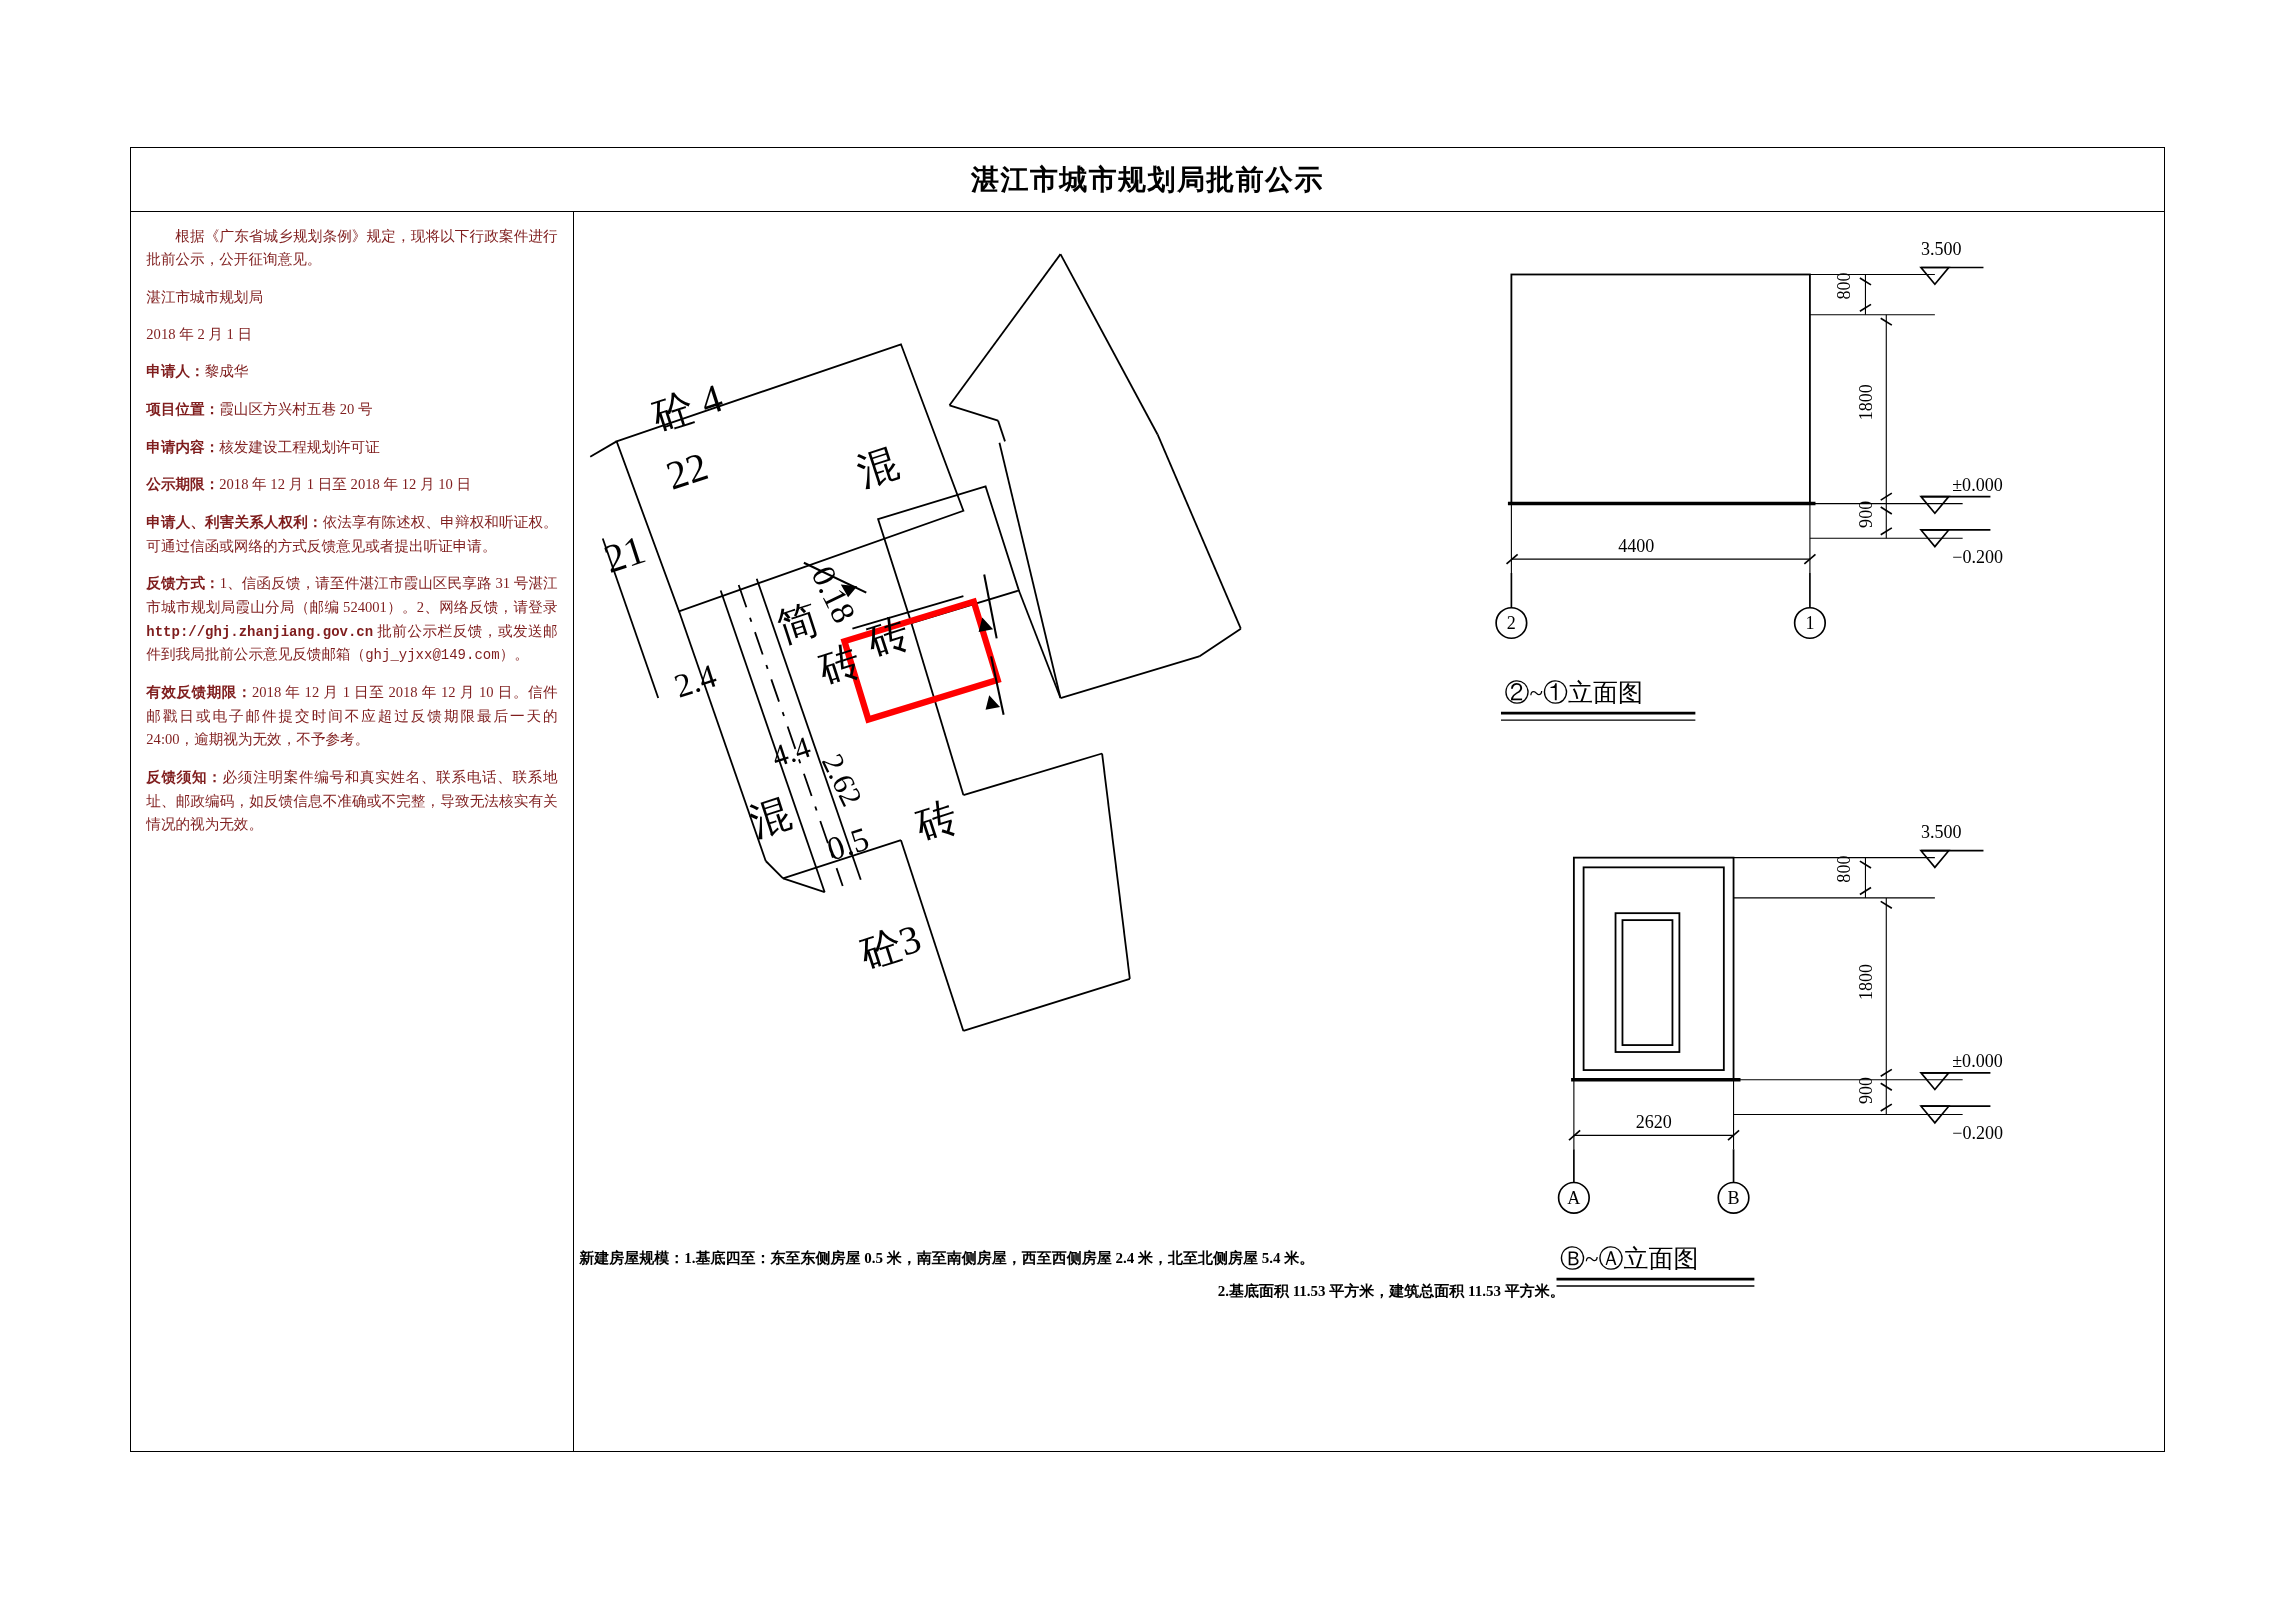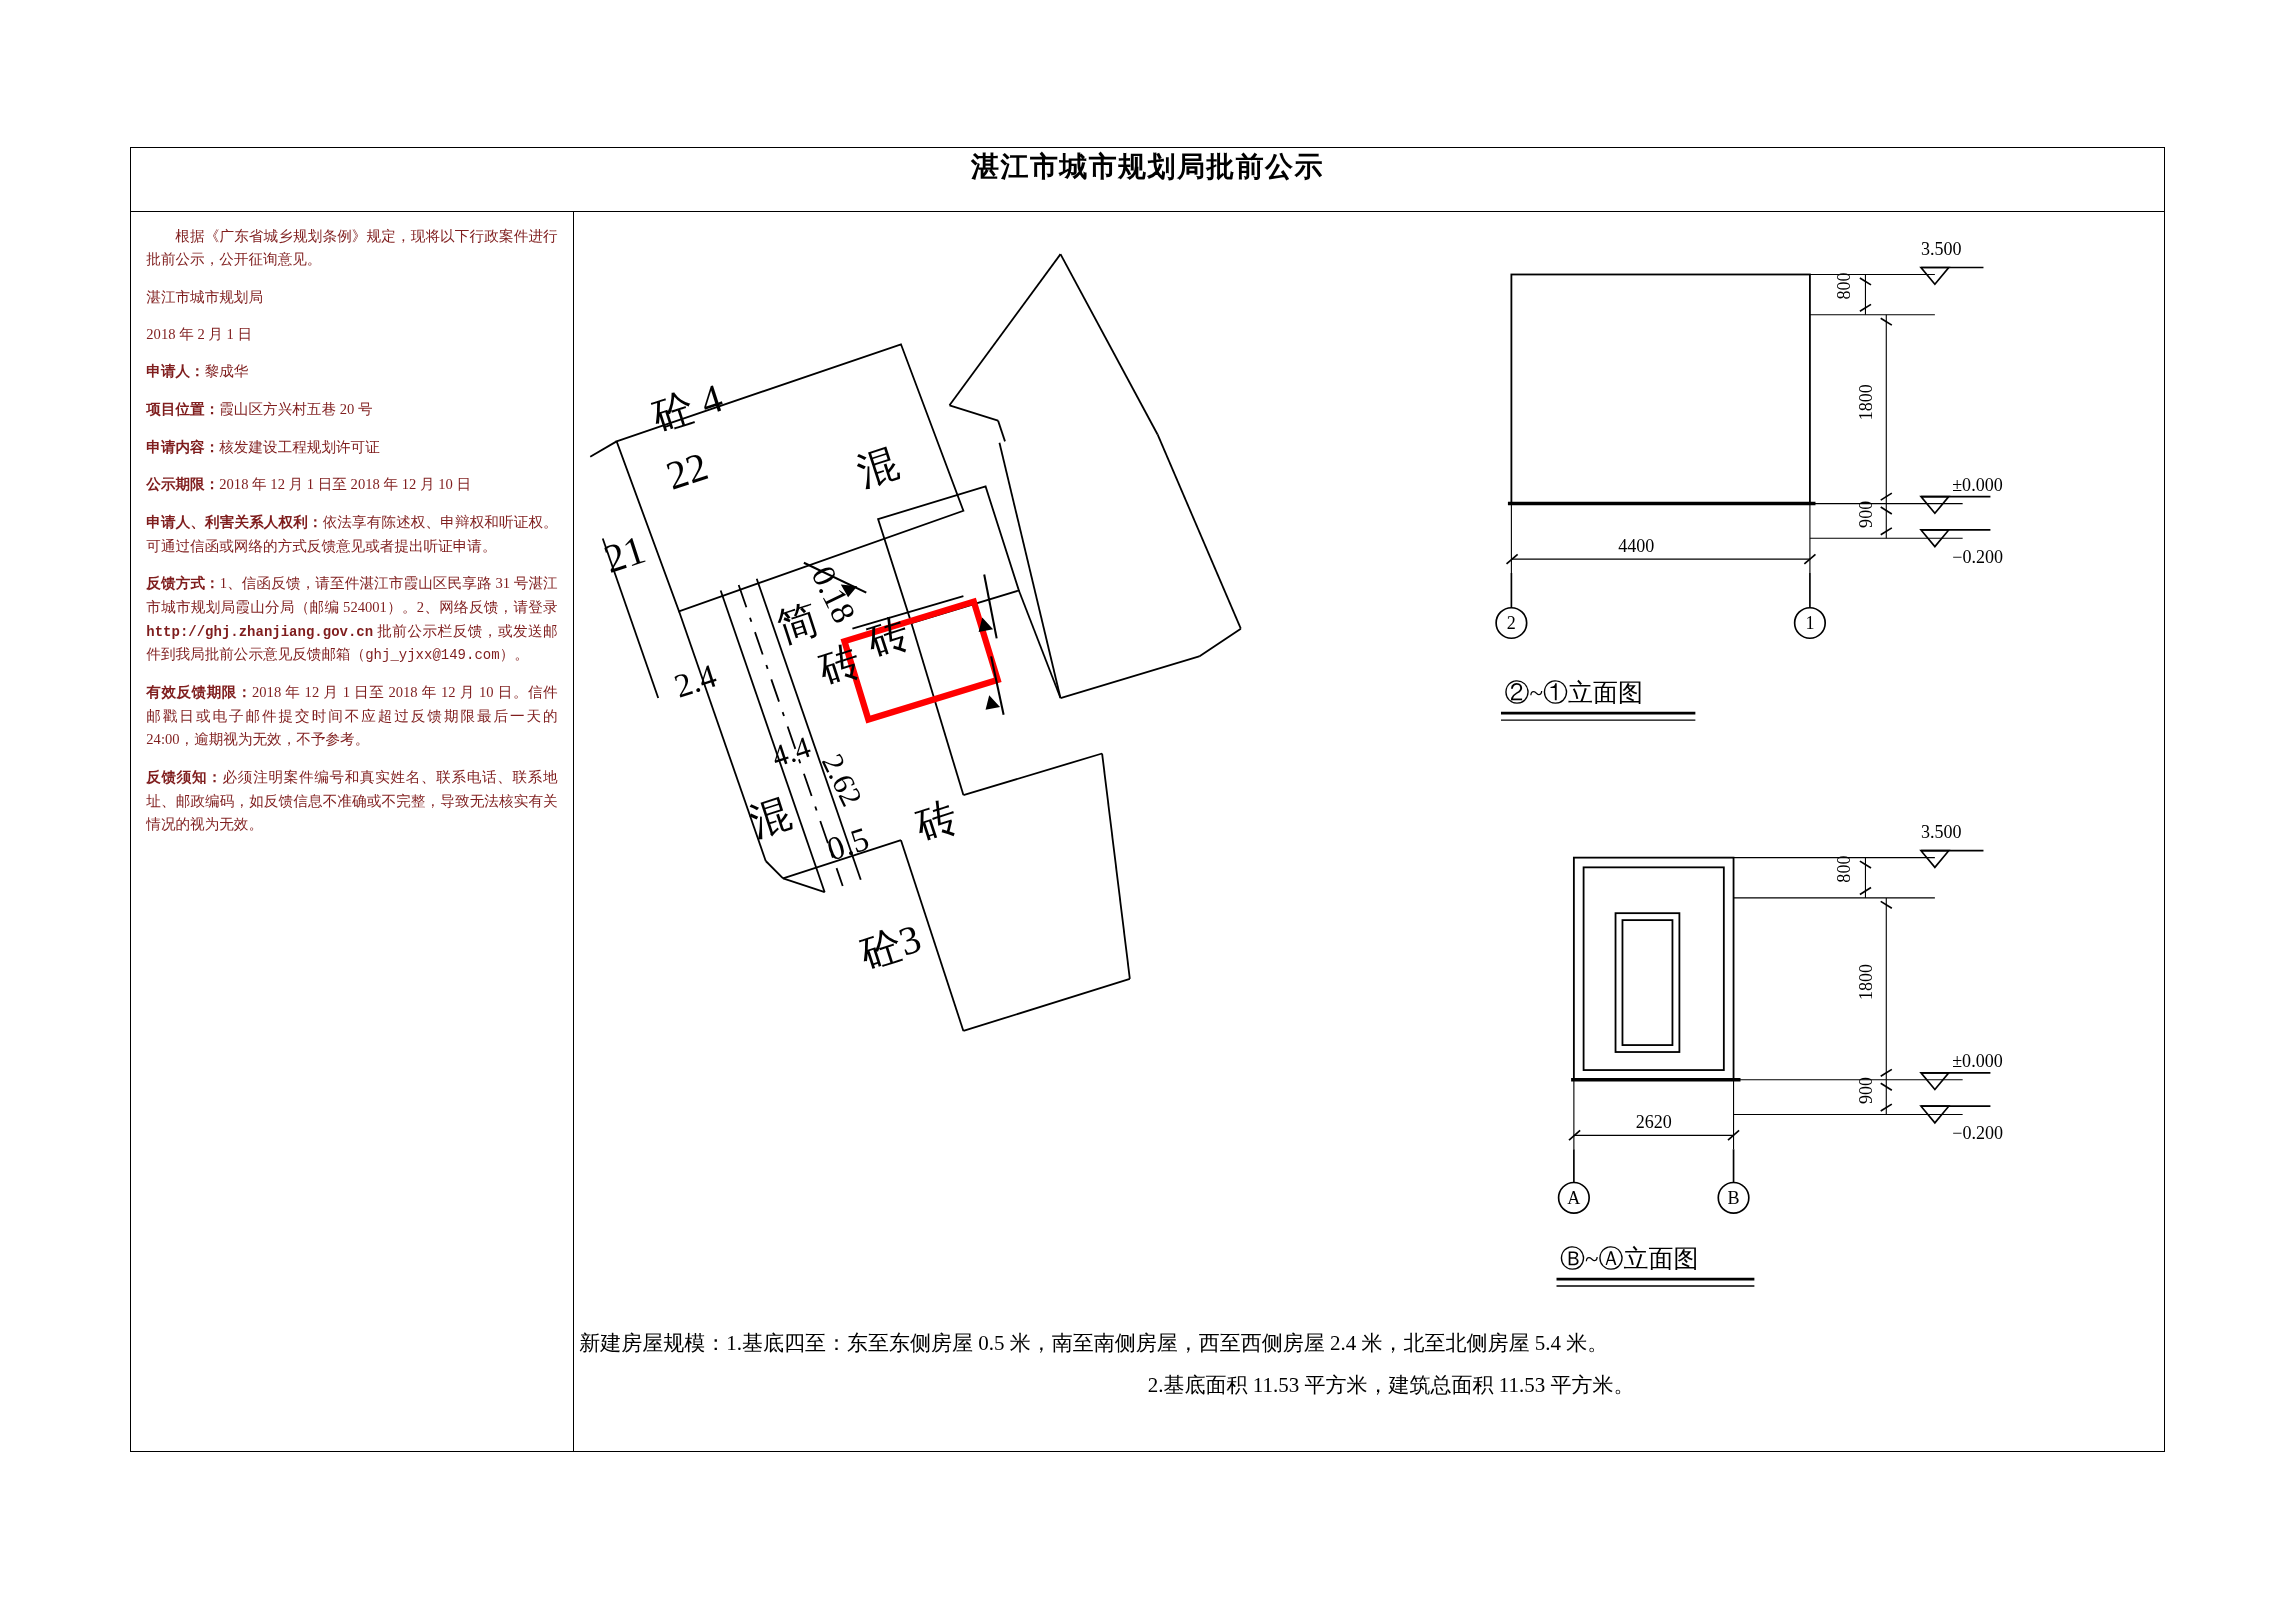--- a/index.html
+++ b/index.html
@@ -2,41 +2,41 @@
 <html style="font-size:11px"><head>
 <meta charset="utf-8">
 <style>
   html,body{margin:0;padding:0;background:#ffffff;}
   body{font-family:"Liberation Serif","DejaVu Serif",serif;}
   #page{position:relative;width:2295px;height:1623px;background:#fff;overflow:hidden;}
 
   
   .frame{position:absolute;left:130px;top:147px;width:2035px;height:1305px;border:1.4px solid #000;box-sizing:border-box;}
   .title-bar{position:absolute;left:0;top:0;width:100%;height:64px;border-bottom:1.4px solid #000;box-sizing:border-box;
-             display:flex;align-items:flex-start;justify-content:center;}
+             display:flex;align-items:center;justify-content:center;}
   .title-bar .t{font-size:28px;font-weight:bold;letter-spacing:1.4px;font-family:"Liberation Serif","DejaVu Serif",serif;}
 
   .left-col{position:absolute;left:0;top:64px;width:443px;height:1239px;border-right:1.4px solid #000;box-sizing:border-box;
             padding:12.5px 15.3px 0 15.3px;}
   .right-col{position:absolute;left:444px;top:64px;width:1589px;height:1239px;box-sizing:border-box;}
 
   
   .ltxt{font-size:14.6px;line-height:1.62;color:#7f1d1d;text-align:justify;font-family:"Liberation Serif","DejaVu Serif",serif;}
   .ltxt p{margin:0 0 14px 0;}
   .indent{text-indent:29px;}
   .bold{font-weight:bold;}
   .mono{font-family:"Liberation Mono","DejaVu Sans Mono",monospace;font-size:14px;}
   .sig{margin:0;line-height:1.6;text-align:left;}
 
   
   .plan{position:absolute;left:0;top:0;width:860px;height:1083px;}
   .elev{position:absolute;left:860px;top:0;width:729px;height:1083px;}
 
-  .notes{position:absolute;left:4.2px;top:1115px;width:1582px;height:153px;
-         font-size:21px;line-height:1.55;font-weight:normal;font-family:"Liberation Serif","DejaVu Serif",serif;}
+  .notes{position:absolute;left:4.2px;top:1035px;width:1582px;height:153px;
+         font-size:15px;line-height:1.55;font-weight:bold;font-family:"Liberation Serif","DejaVu Serif",serif;}
   .notes .l1{margin:0 0 9.7px 0;}
   .notes .l2{margin:0 0 9.7px 42px;text-align:center;}
   .notes .l3{margin:0 0 0 42px;}
 
   svg{display:block;}
   .lbl{font-family:"Liberation Serif","DejaVu Serif",serif;}
 </style>
 </head>
 <body>
 

